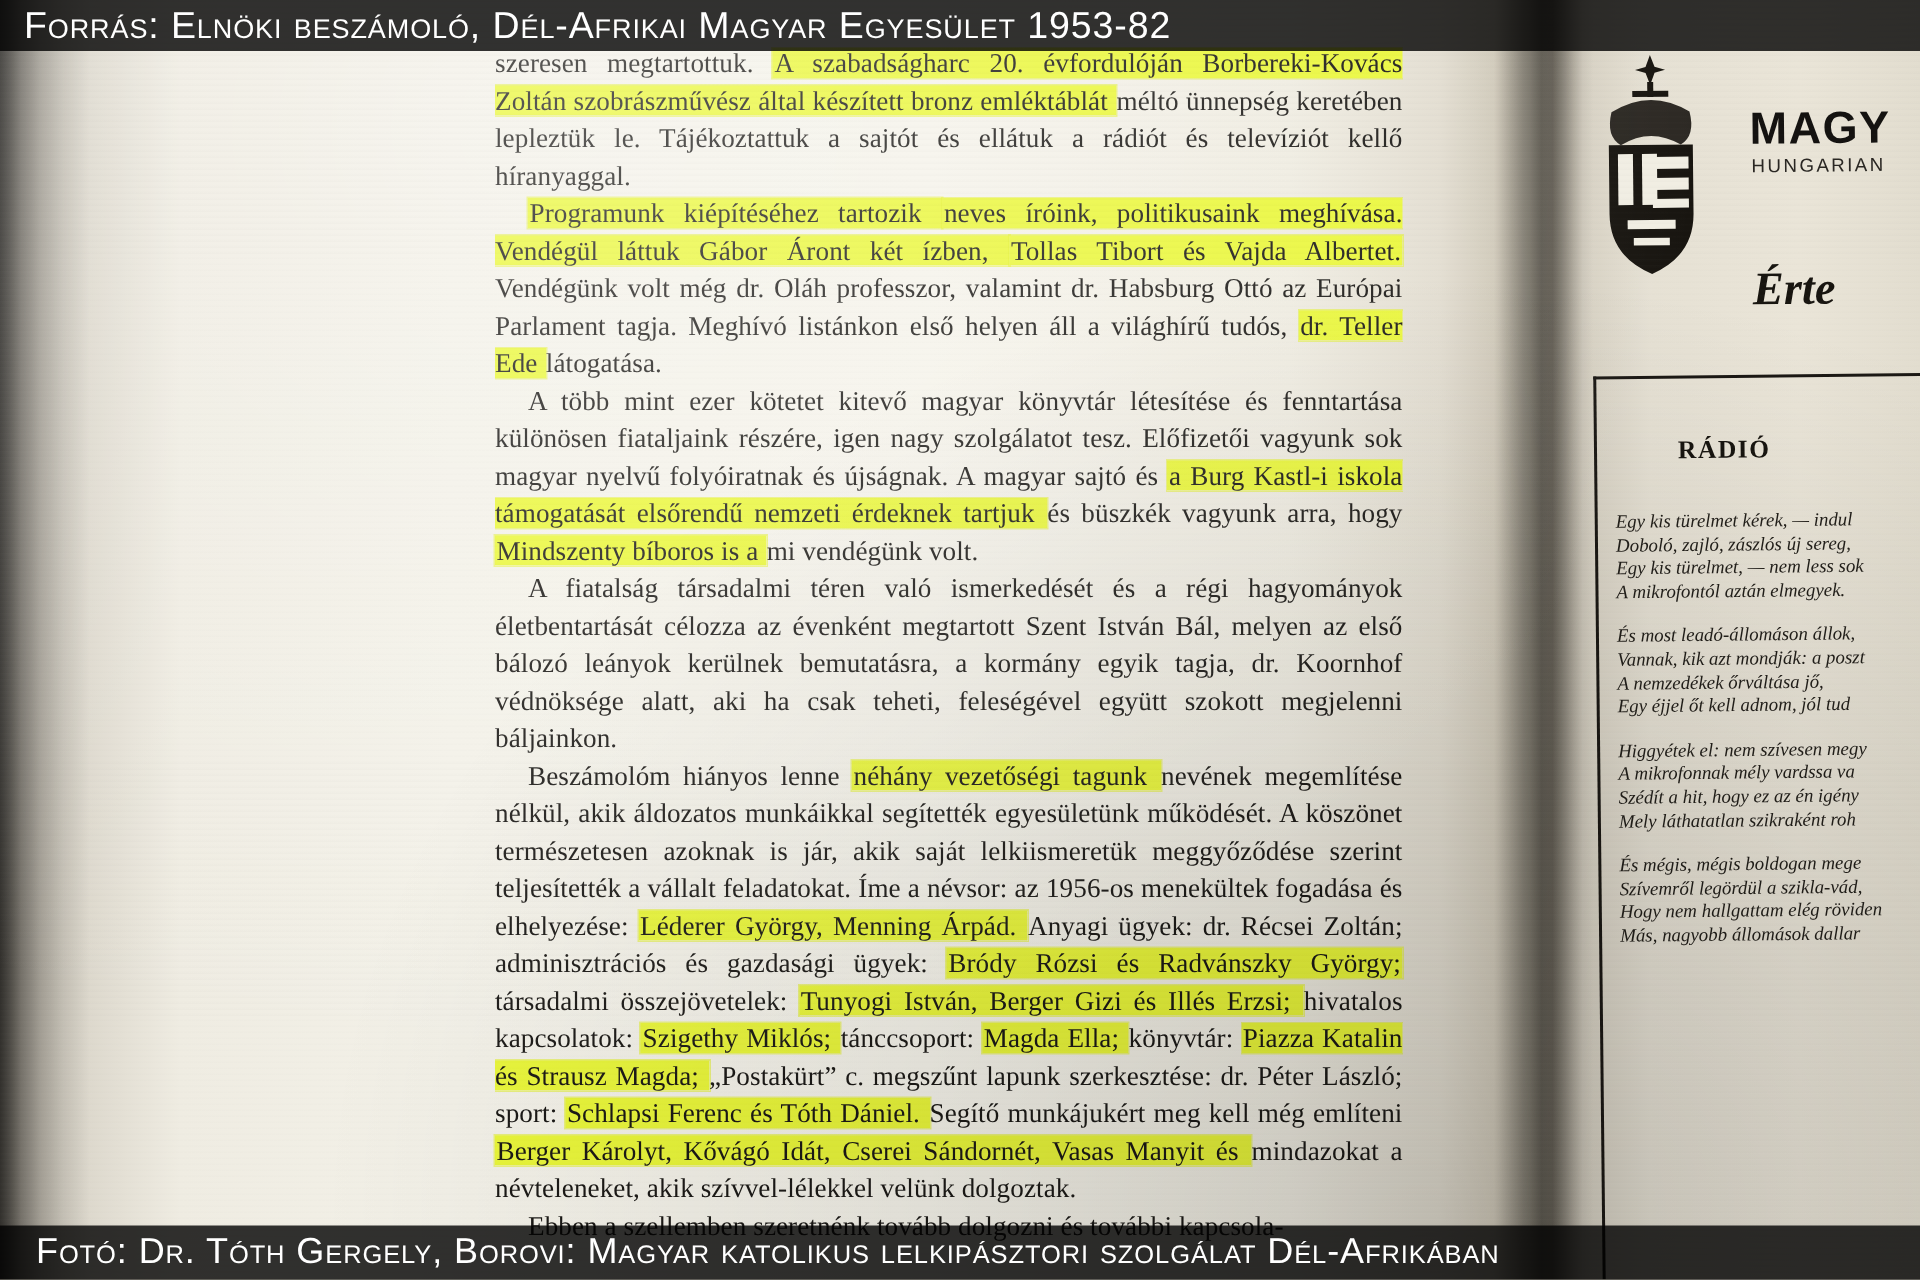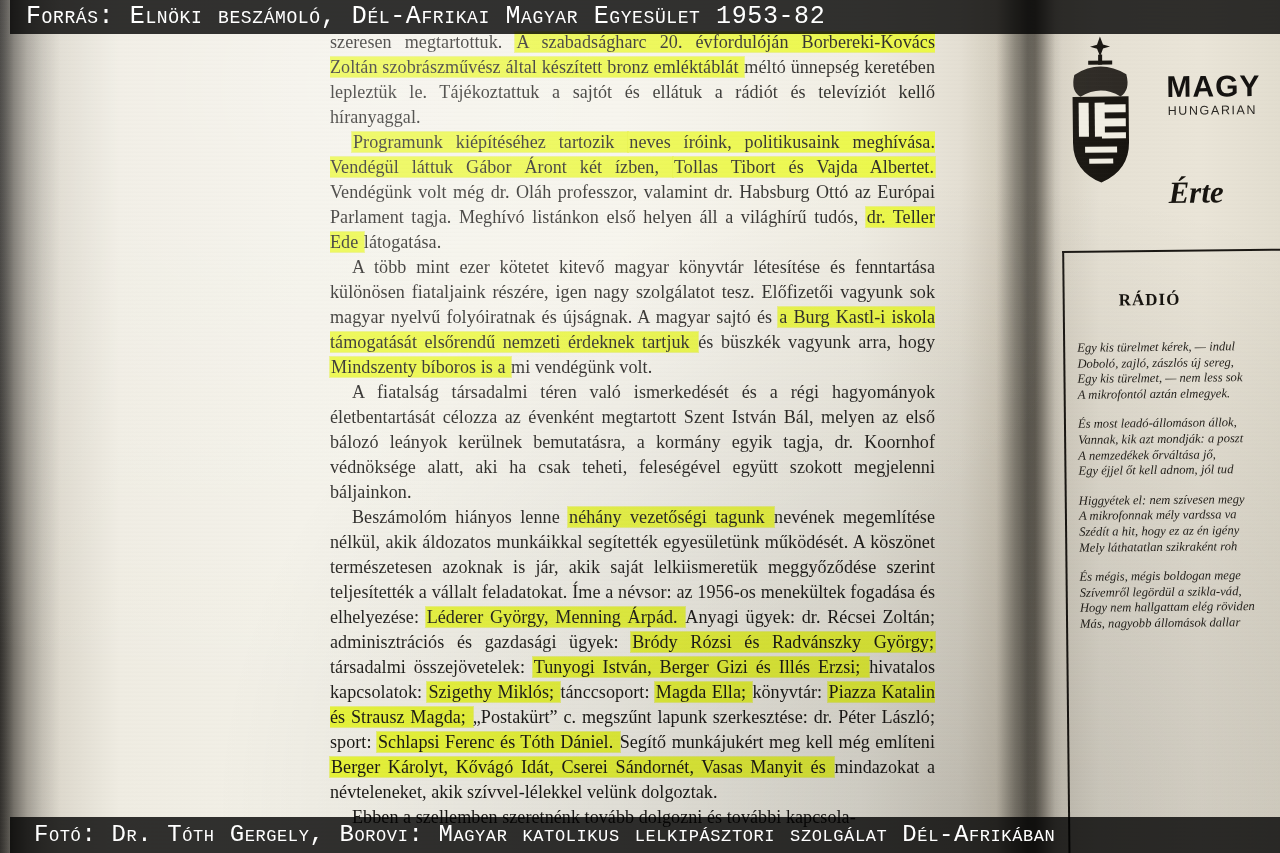--- a/index.html
+++ b/index.html
@@ -141,24 +141,24 @@
     font-size: 12.6px;
     line-height: 15.6px;
     color: #211e19;
     white-space: pre;
   }
   .poem .stanza { margin-bottom: 14px; }
 
   
   .caption-bar {
     position: absolute;
-    left: 10px; right: 0;
+    left: 0; right: 0;
     background: rgba(0,0,0,0.80);
     color: #ffffff;
-    font-family: Liberation Mono, monospace;
+    font-family: Liberation Sans, sans-serif;
     font-variant: small-caps;
     letter-spacing: 0.6px;
     white-space: nowrap;
     overflow: hidden;
   }
   #top-caption {
     top: 0;
     height: 34px;
     line-height: 34px;
     padding-left: 16px;

